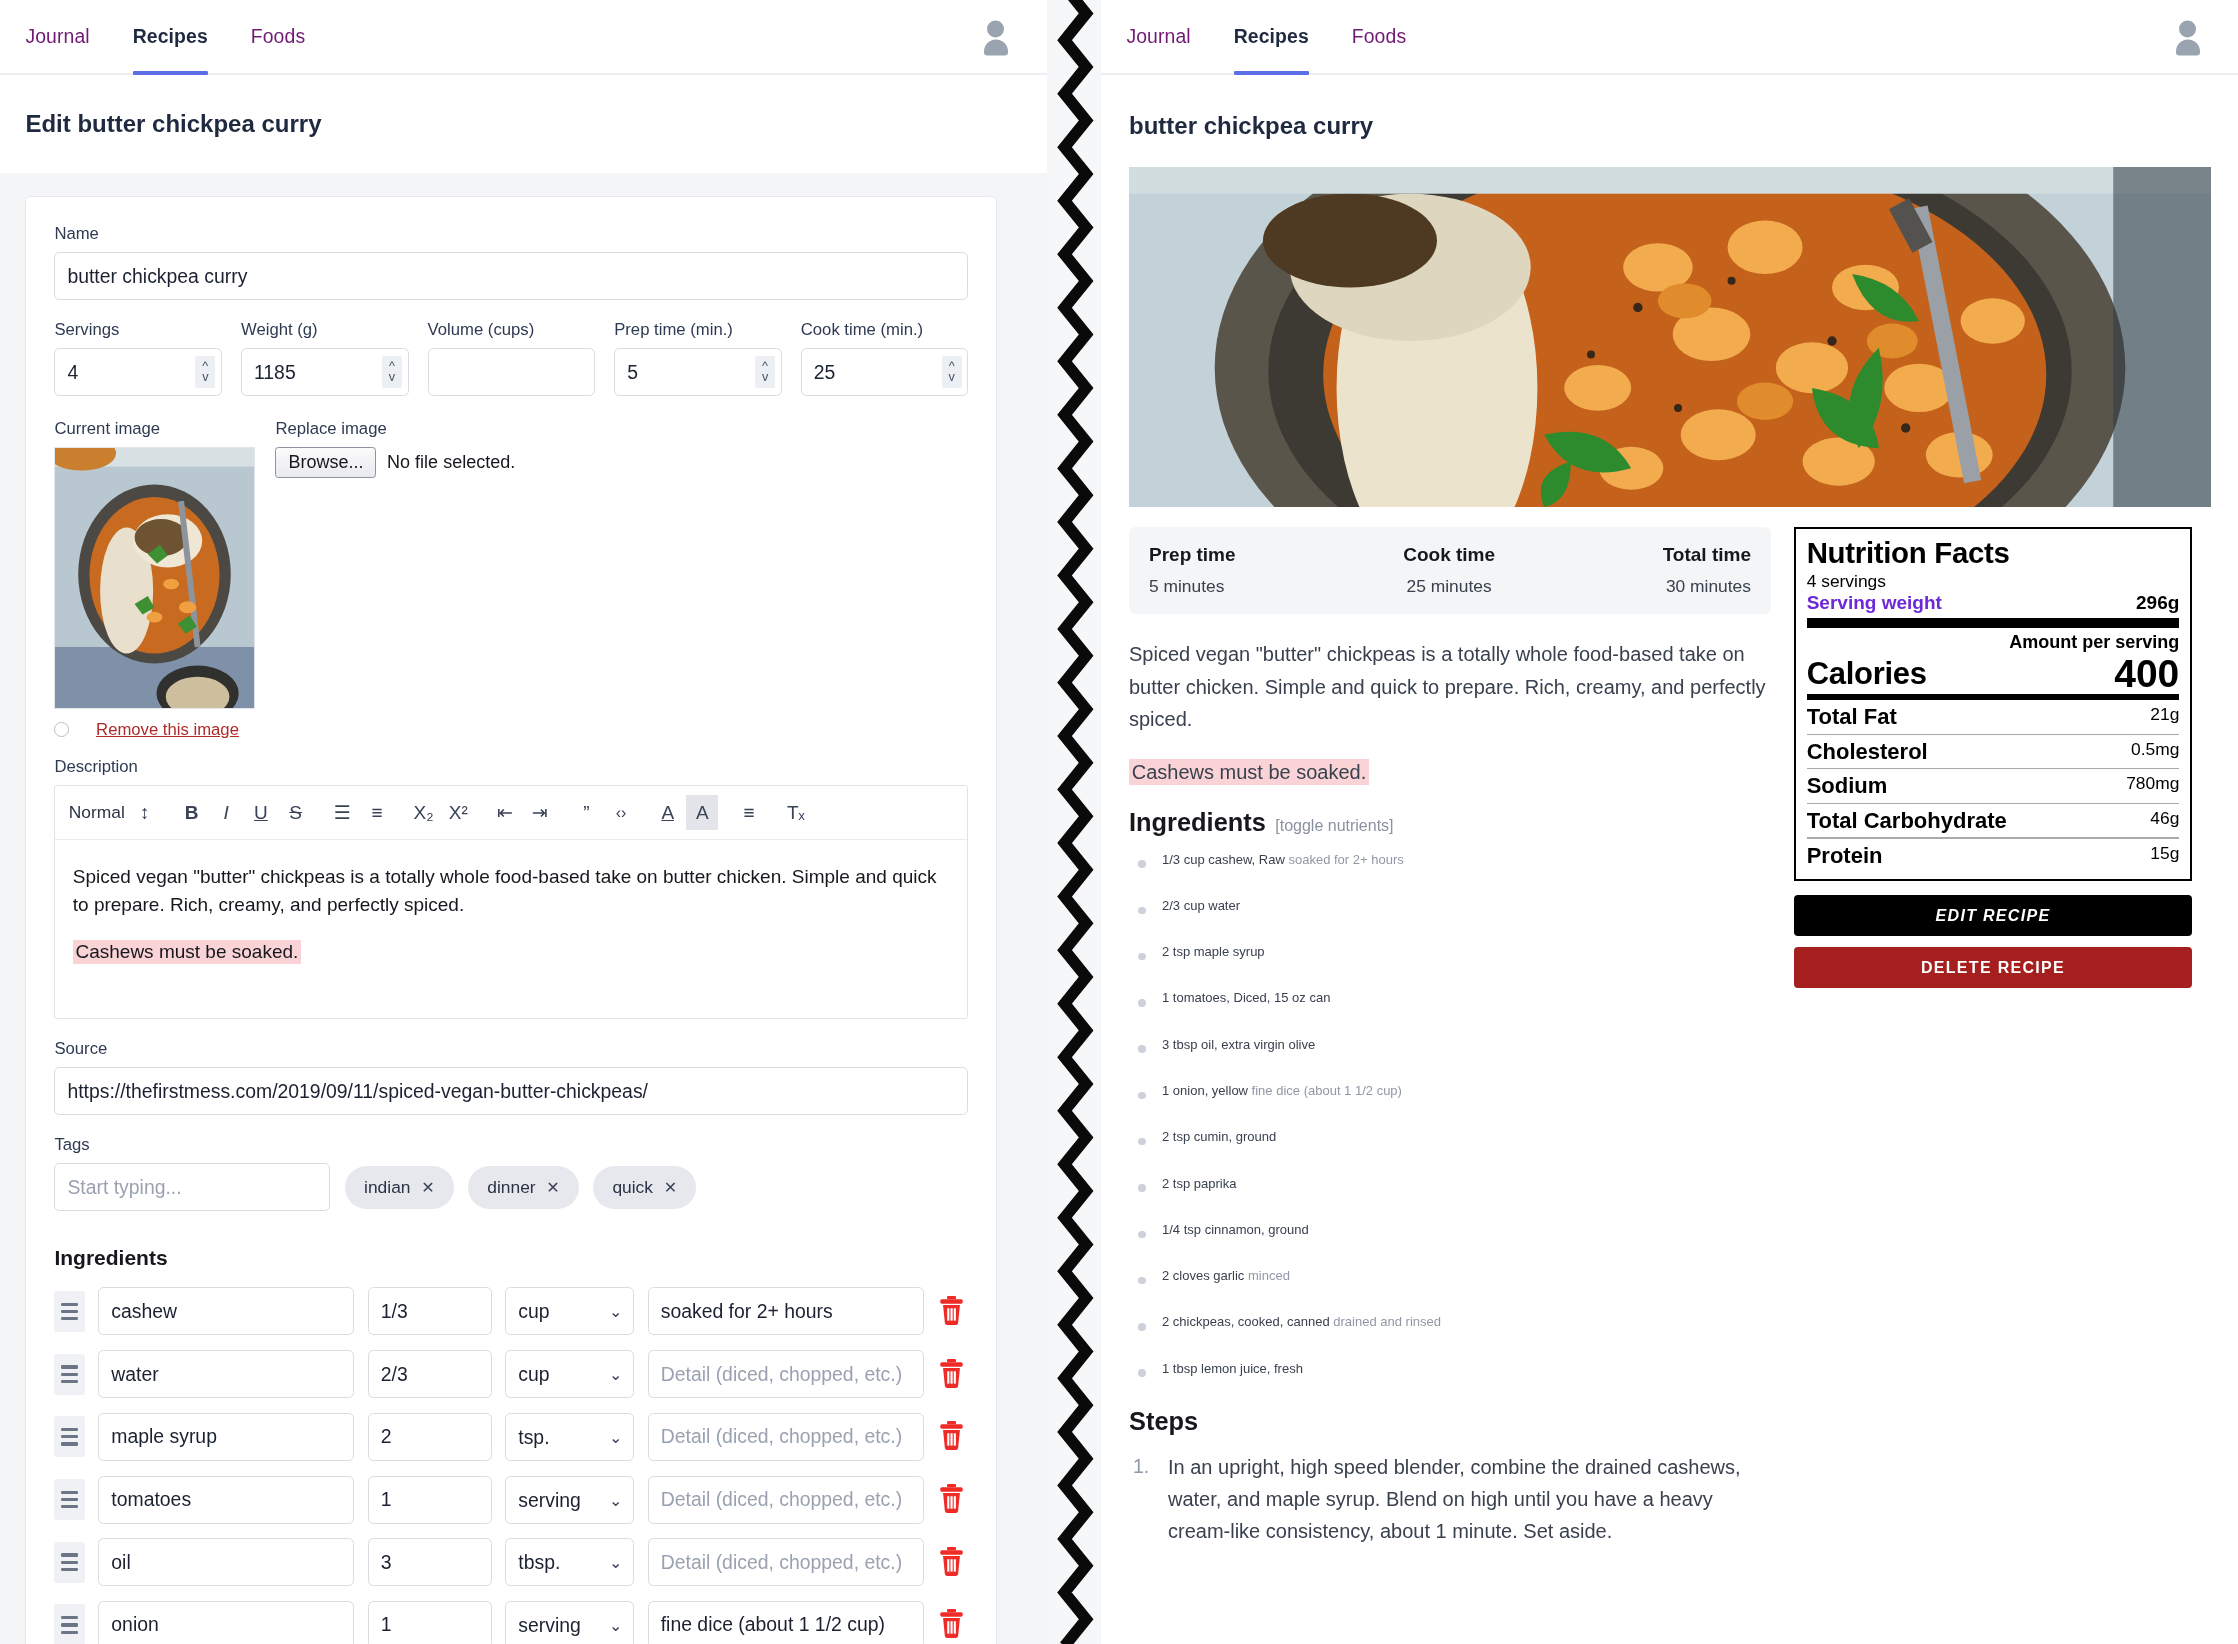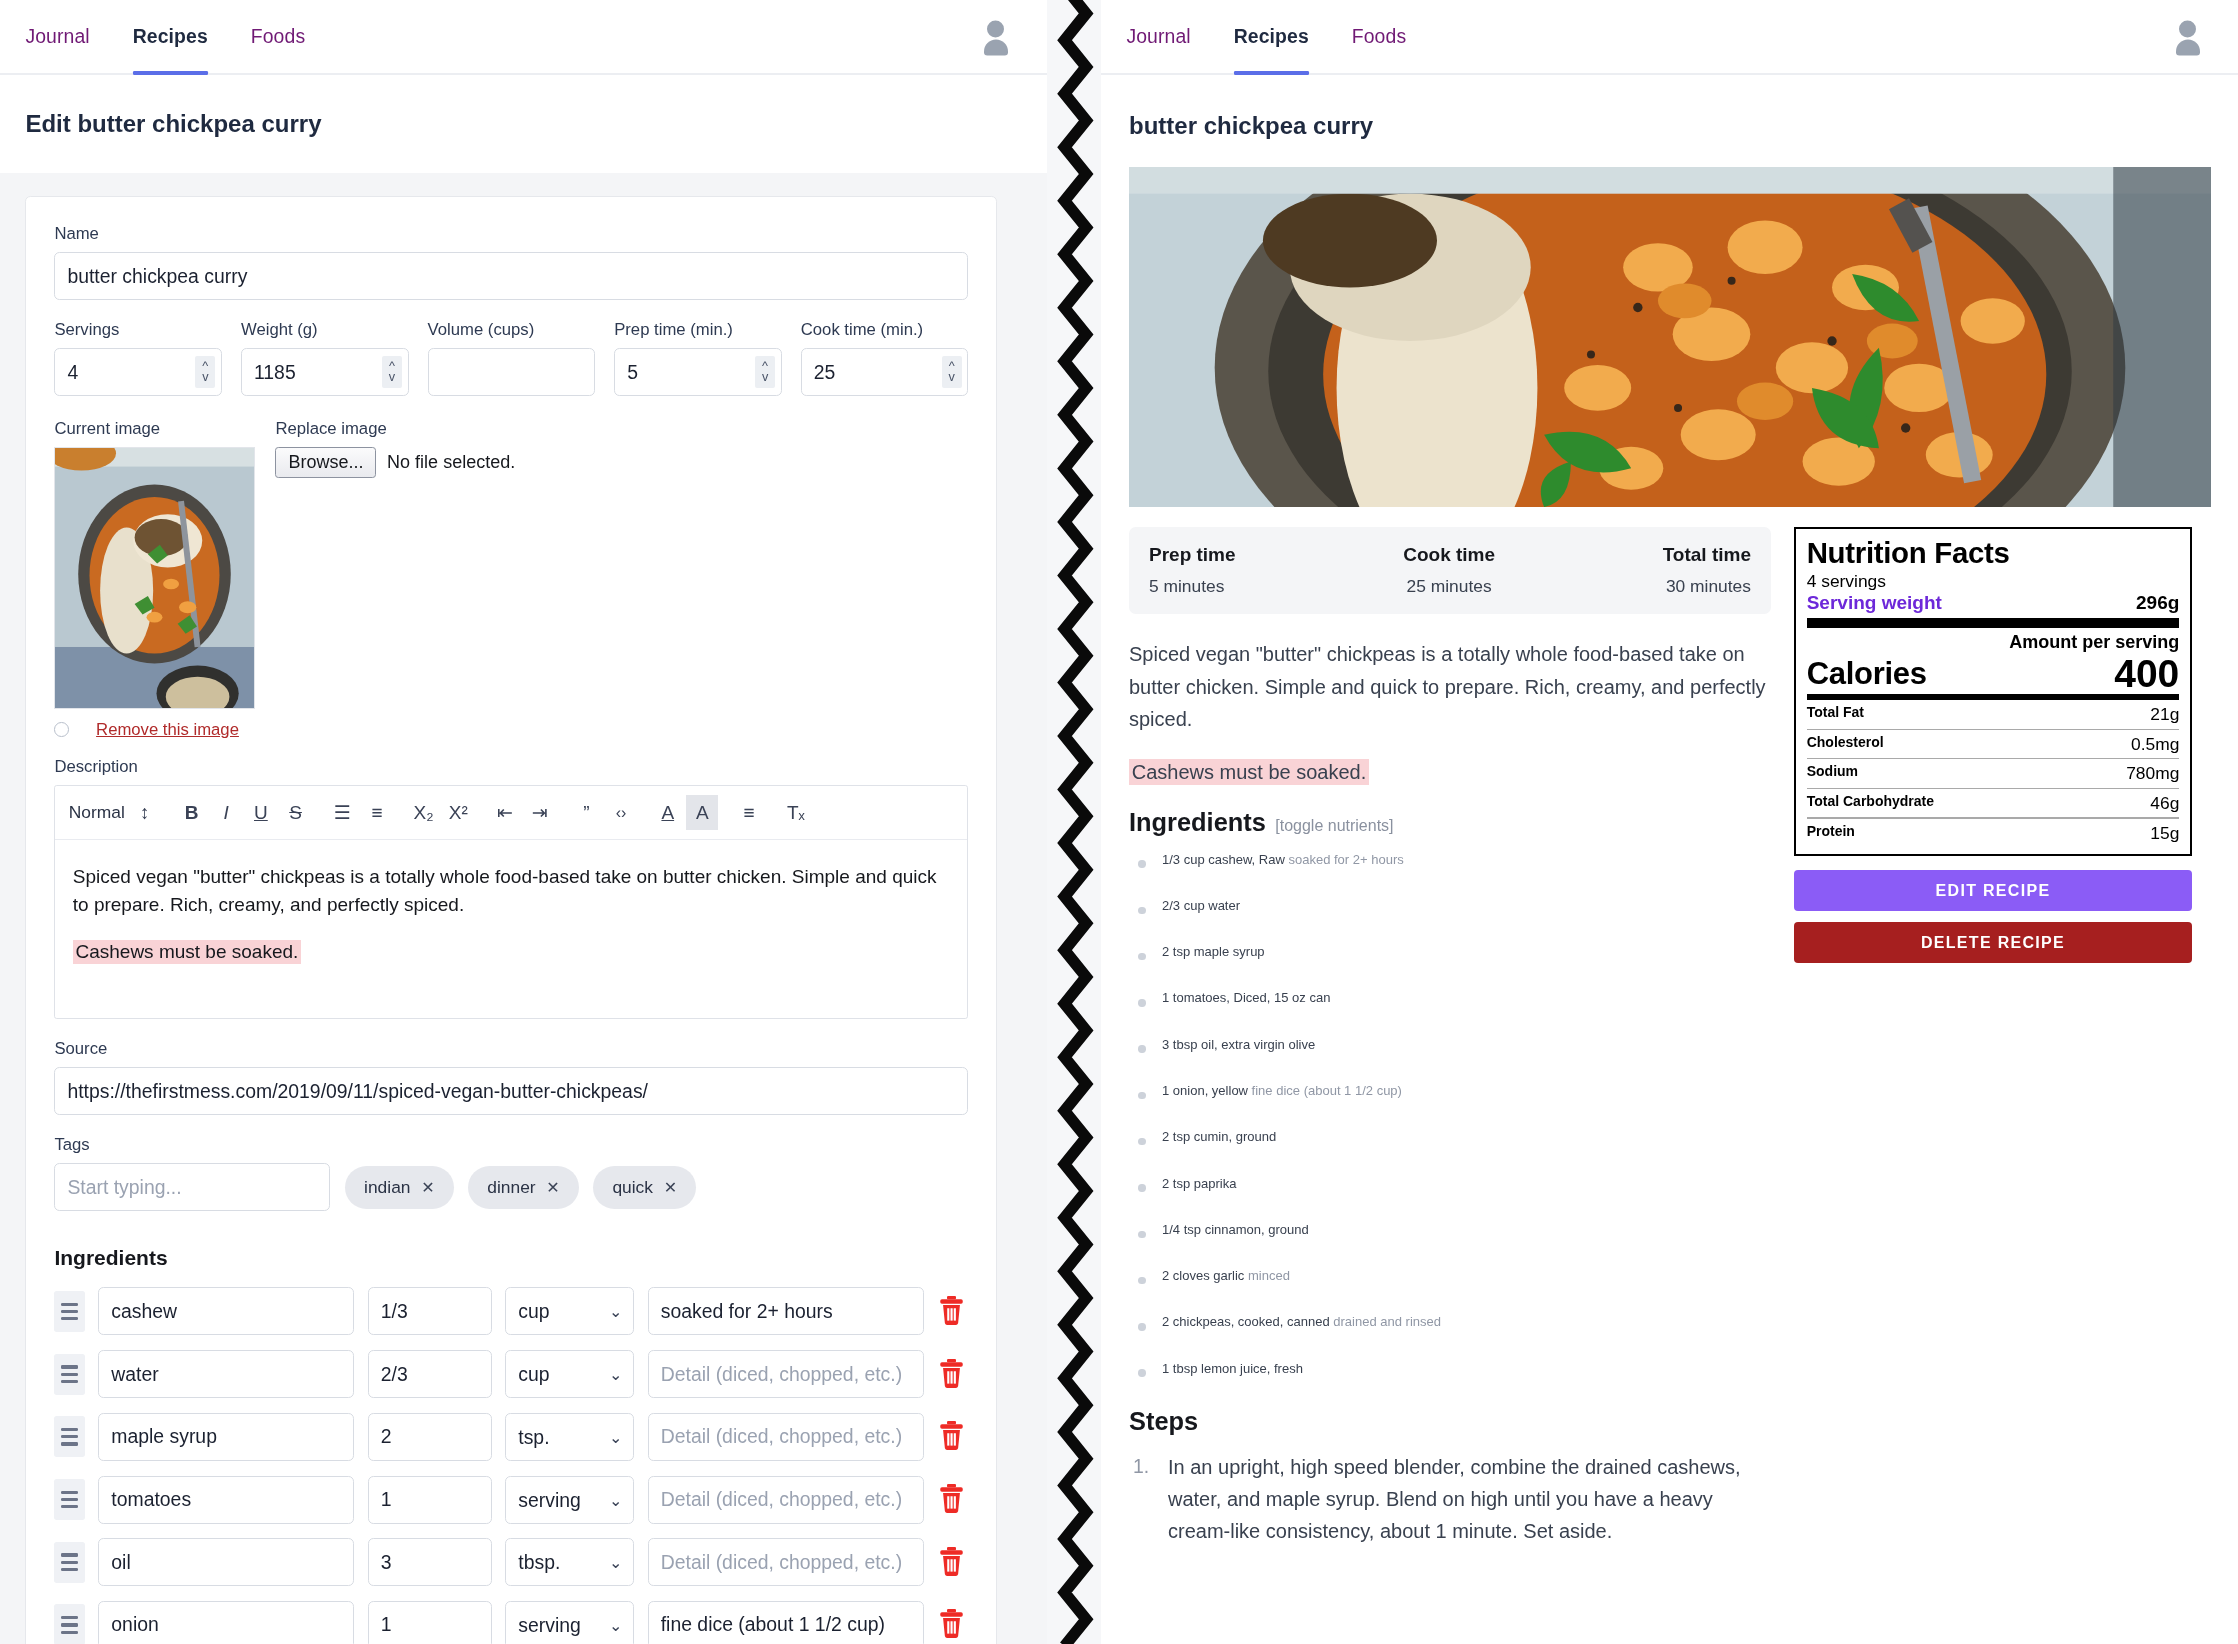--- a/index.html
+++ b/index.html
@@ -202,30 +202,30 @@
   .nf-sw-label { font-size:19px; font-weight:700; color:#6d28d9; }
   .nf-sw-val { font-size:19px; font-weight:700; color:#000; }
   .rule-thick { height:10.7px; background:#000; margin: 4px 0 4px; }
   .rule-med { height:6px; background:#000; margin: 2.7px 0 0; }
   .rule-thin { height:1.3px; background:#a9a9a9; }
   .nf-aps { font-size:18px; font-weight:700; text-align:right; color:#000; margin: 4px 0 1.3px; }
   .nf-cal-row { display:flex; justify-content:space-between; align-items:flex-end;gap:6px; }
   .nf-cal-label { font-size:31px; font-weight:700; color:#000; letter-spacing:-0.3px; }
   .nf-cal-val { font-size:39px; font-weight:700; color:#000; line-height:.95; }
   .nf-item { display:flex; justify-content:space-between; padding: 4px 0 3.3px; }
-  .nf-item .k { font-size:14px; font-weight:700; color:#000; }
+  .nf-item .k { font-size:22px; font-weight:700; color:#000; }
   .nf-item .v { font-size:17.4px; color:#000; }
 
   .btn-stack { margin-top: 14.7px; display:flex; flex-direction:column; gap: 10.7px; }
   .btn {
     height:41px; border-radius:4px; border:none; color:#fff; font-size:16px;
     font-weight:700; letter-spacing:1.3px; cursor:pointer;
     font-family:"Liberation Sans", sans-serif;
   }
-  .btn-edit { background:#8b5cf6; }
+  .btn-edit { background:#000000;font-style:italic; }
   .btn-del  { background:#a61f1f; }
 </style>
 </head>
 <body>
 
 <div class="screen">
 
   <div class="panel panel-left">
 
     <div class="navbar">

